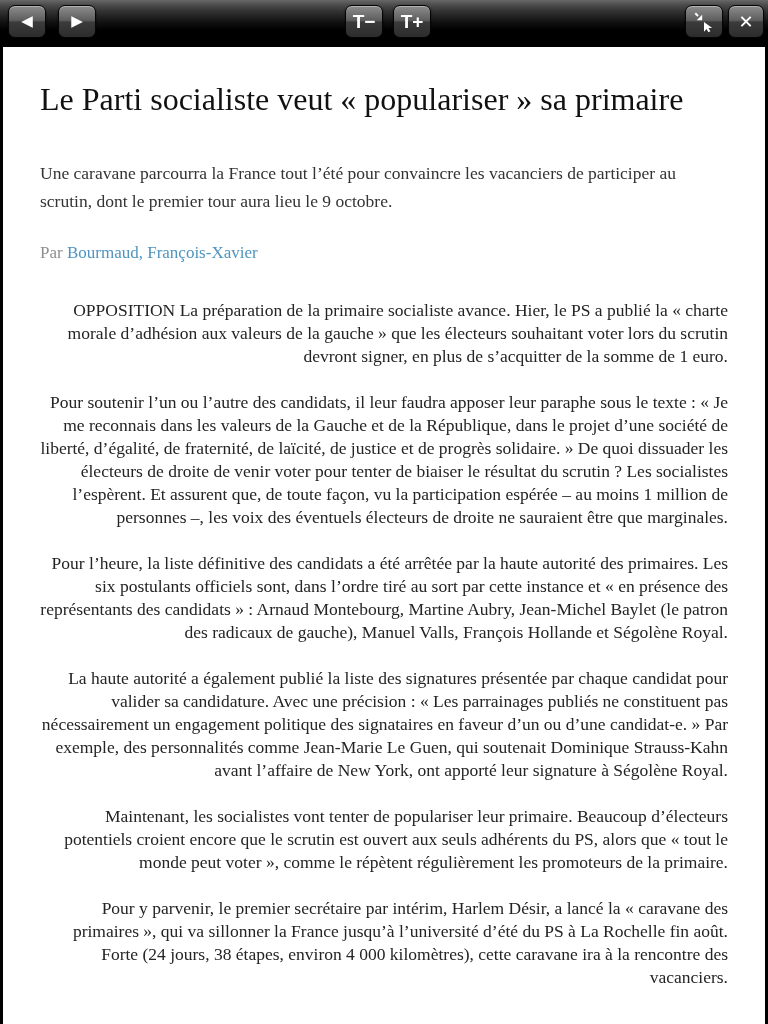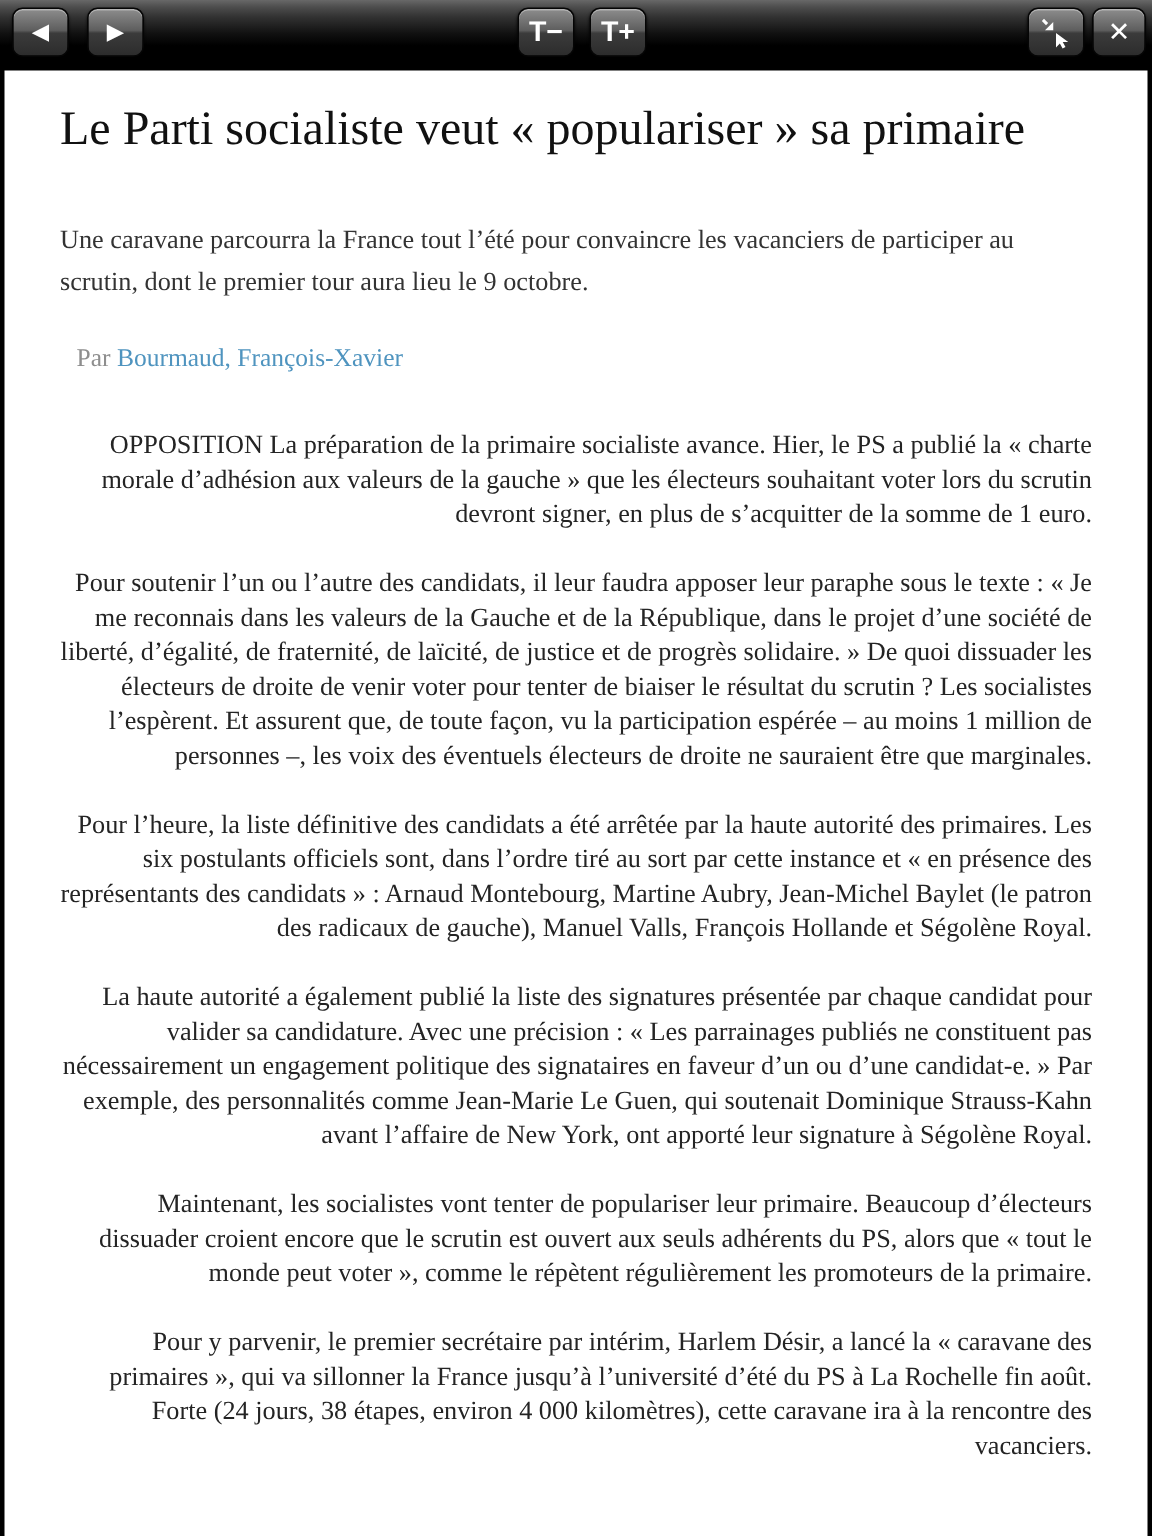--- a/index.html
+++ b/index.html
@@ -26,31 +26,31 @@
   #btn-back{left:8px;}
   #btn-forward{left:58px;}
   #btn-tminus{left:345px;}
   #btn-tplus{left:393px;}
   #btn-collapse{left:685px;}
   #btn-close{left:728px;width:36px;}
   
   .page{
     position:absolute;top:47px;left:3px;right:3px;bottom:0;
     background:#fff;box-sizing:border-box;
-    padding:8px 37px 0 37px;overflow:hidden;
+    padding:22px 37px 0 37px;overflow:hidden;
   }
   .title{
     font-size:32px;line-height:48px;font-weight:normal;color:#111;
     margin:6px 0 36px 0;
   }
   .standfirst{
     font-size:17.5px;line-height:28px;color:#333;margin:16px 0 26px 0;
   }
   .byline{
-    font-size:17px;line-height:24px;color:#8e8e8e;margin:0 0 34px 11px;
+    font-size:17px;line-height:24px;color:#8e8e8e;margin:0 0 34px 0;
   }
   .byline a{color:#4f94bf;text-decoration:none;cursor:pointer;}
   .author-caps{
     font-size:15.5px;line-height:22px;color:#3f3f3f;letter-spacing:.3px;
     margin:0 0 23px 0;
   }
   .body-para{
     font-size:17.5px;line-height:23px;color:#242424;margin:0 0 23px 0;text-align:right;
   }
 </style>
@@ -90,16 +90,16 @@
   <p class="standfirst">Une caravane parcourra la France tout l’été pour convaincre les vacanciers de participer  au scrutin, dont le premier tour aura lieu le 9 octobre.</p>
 
   <p class="byline"><span>Par </span><a>Bourmaud, François-Xavier</a></p>
 
 
   <div>
       <p class="body-para">OPPOSITION La préparation de la primaire socialiste avance. Hier, le PS a publié la « charte morale d’adhésion aux valeurs de la gauche » que les électeurs souhaitant voter lors du scrutin devront signer, en plus de s’acquitter de la somme de 1 euro.</p>
       <p class="body-para">Pour soutenir l’un ou l’autre des candidats, il leur faudra apposer leur paraphe sous le texte : « Je me reconnais dans les valeurs de la Gauche et de la République, dans le projet d’une société de liberté, d’égalité, de fraternité, de laïcité, de justice et de progrès solidaire. » De quoi dissuader les électeurs de droite de venir voter pour tenter de biaiser le résultat du scrutin ? Les socialistes l’espèrent. Et assurent que, de toute façon, vu la participation espérée – au moins 1 million de personnes –, les voix des éventuels électeurs de droite ne sauraient être que marginales.</p>
       <p class="body-para">Pour l’heure, la liste définitive des candidats a été arrêtée par la haute autorité des primaires. Les six postulants officiels sont, dans l’ordre tiré au sort par cette instance et « en présence des représentants des candidats » : Arnaud Montebourg, Martine Aubry, Jean-Michel Baylet (le patron des radicaux de gauche), Manuel Valls, François Hollande et Ségolène Royal.</p>
       <p class="body-para">La haute autorité a également publié la liste des signatures présentée par chaque candidat pour valider sa candidature. Avec une précision : « Les parrainages publiés ne constituent pas nécessairement un engagement politique des signataires en faveur d’un ou d’une candidat-e. » Par exemple, des personnalités comme Jean-Marie Le Guen, qui soutenait Dominique Strauss-Kahn avant l’affaire de New York, ont apporté leur signature à Ségolène Royal.</p>
-      <p class="body-para">Maintenant, les socialistes vont tenter de populariser leur primaire. Beaucoup d’électeurs dissuader croient encore que le scrutin est ouvert aux seuls adhérents du PS, alors que « tout le monde peut voter », comme le répètent régulièrement les promoteurs de la primaire.</p>
+      <p class="body-para">Maintenant, les socialistes vont tenter de populariser leur primaire. Beaucoup d’électeurs potentiels croient encore que le scrutin est ouvert aux seuls adhérents du PS, alors que « tout le monde peut voter », comme le répètent régulièrement les promoteurs de la primaire.</p>
       <p class="body-para">Pour y parvenir, le premier secrétaire par intérim, Harlem Désir, a lancé la « caravane des primaires », qui va sillonner la France jusqu’à l’université d’été du PS à La Rochelle fin août. Forte (24 jours, 38 étapes, environ 4 000 kilomètres), cette caravane ira à la rencontre des vacanciers.</p>
     </div>
 </div>
 
 </body></html>

